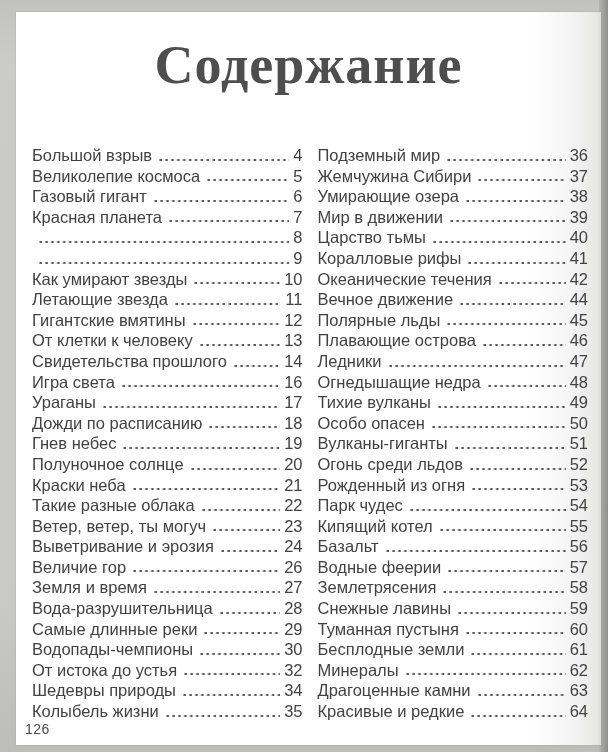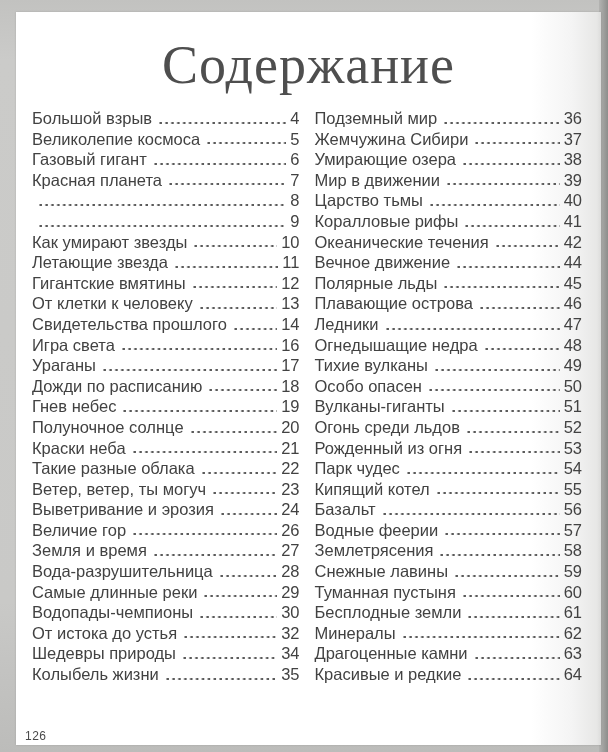--- a/index.html
+++ b/index.html
@@ -30,31 +30,31 @@
     width: 585px; height: 733px;
     z-index: 1;
     background: linear-gradient(to right, #ffffff 0%, #ffffff 88%, #f4f4f4 95%, #e7e7e6 99.3%, #dcdcdb 100%);
     box-shadow: 0 0 2px rgba(0,0,0,0.15);
   }
   .title {
     margin: 0;
     padding-top: 24px;
     text-align: center;
     font-family: "Liberation Serif", serif;
-    font-weight: 400;
+    font-weight: 700;
     font-size: 54px;
     line-height: 58px;
     letter-spacing: 1px;
     color: #4e4e4e;
   }
   .columns {
     display: flex;
     gap: 15px;
-    padding: 0 19px 0 16px;
-    margin-top: 14px;
+    padding: 0 13px 0 16px;
+    margin-top: 51px;
   }
   .col {
     flex: 1 1 0;
     min-width: 0;
   }
   .row {
     display: flex;
     align-items: baseline;
     height: 20.6px;
     line-height: 20.6px;
@@ -75,22 +75,22 @@
     background-repeat: repeat-x;
     min-width: 12px;
   }
   .n {
     flex: 0 0 auto;
     text-align: right;
   }
   .folio {
     position: absolute;
     left: 9px;
-    bottom: 2px;
-    font-size: 12px;
+    bottom: 8px;
+    font-size: 14px;
     letter-spacing: 0.5px;
     color: #4a4a4a;
   }
 </style>
 </head>
 <body>
 
 <div class="scan-area">
   <div class="scan-edge-right"></div>
   <div class="page">

